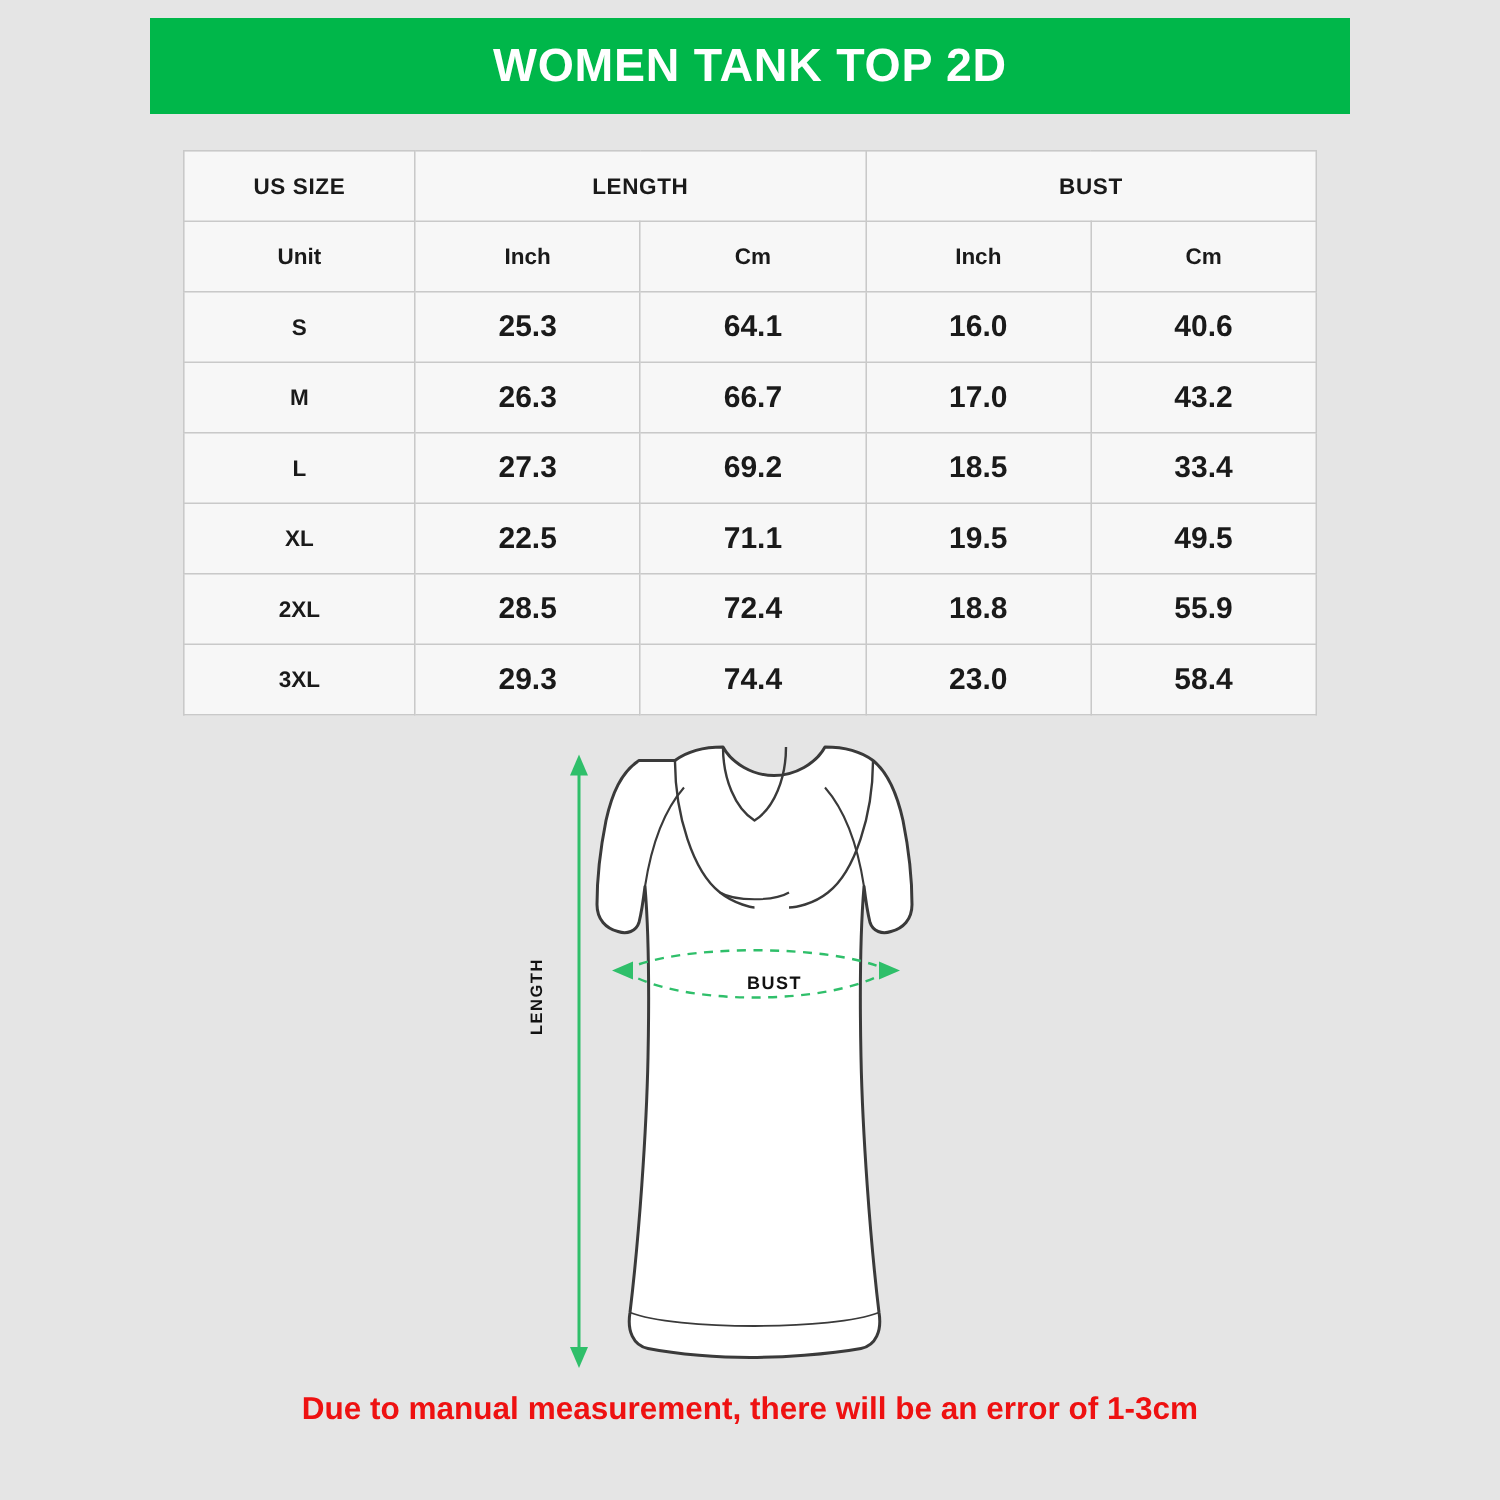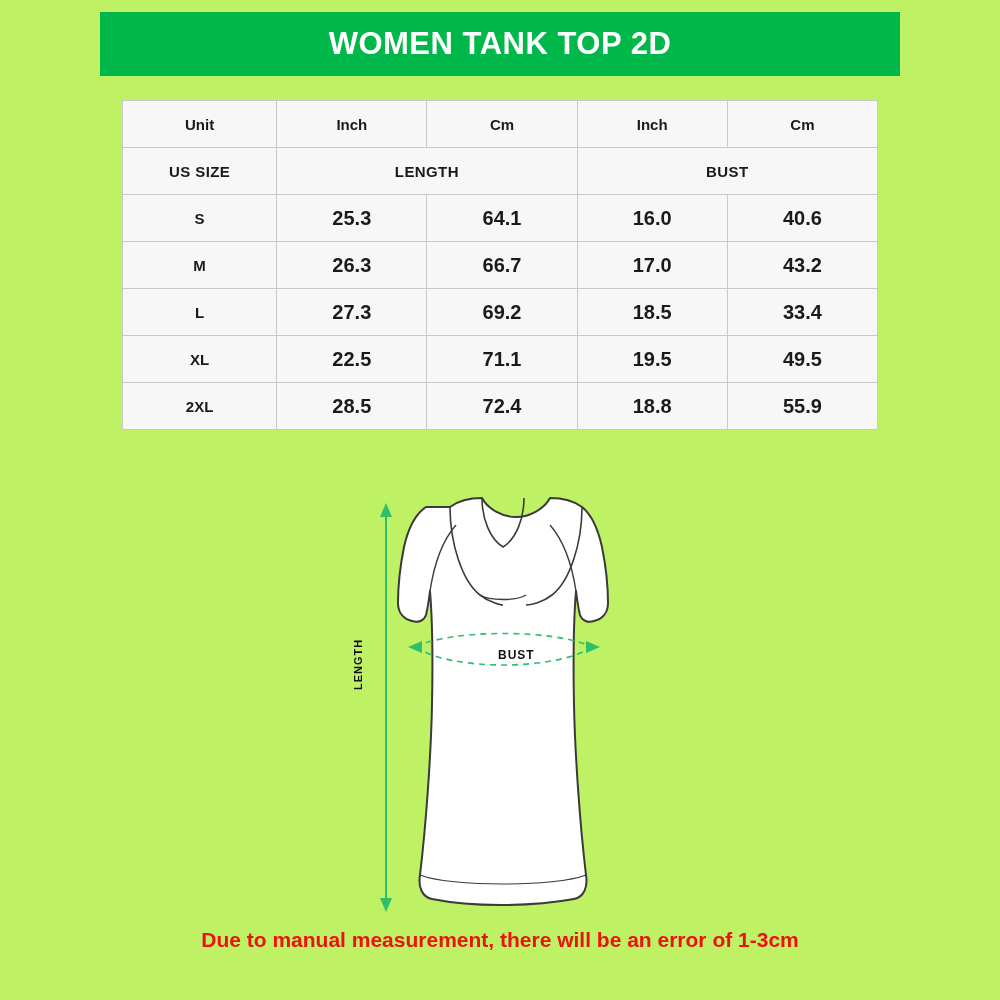--- a/index.html
+++ b/index.html
@@ -10,21 +10,21 @@
     width: 1000px;
     height: 1000px;
     background: #ffffff;
     font-family: "Liberation Sans", sans-serif;
     overflow: hidden;
   }
   .page {
     position: relative;
     width: 1000px;
     height: 1000px;
-    background: #bef264;
+    background: #e5e5e5;
   }
 
   
   .header-band {
     position: absolute;
     left: 100px;
     top: 12px;
     width: 800px;
     height: 64px;
     background: #00b74a;
@@ -132,31 +132,31 @@
   <table class="size-table">
     <colgroup>
       <col class="col-size">
         <col class="col-num">
         <col class="col-num">
         <col class="col-num">
         <col class="col-num">
     </colgroup>
     <tbody>
       <tr>
+        <td class="hdr">US SIZE</td>
+        <td class="hdr" colspan="2">LENGTH</td>
+        <td class="hdr" colspan="2">BUST</td>
+      </tr>
+      <tr>
         <td class="rowlabel">Unit</td>
         <td class="rowlabel">Inch</td>
         <td class="rowlabel">Cm</td>
         <td class="rowlabel">Inch</td>
         <td class="rowlabel">Cm</td>
       </tr>
-      <tr>
-        <td class="hdr">US SIZE</td>
-        <td class="hdr" colspan="2">LENGTH</td>
-        <td class="hdr" colspan="2">BUST</td>
-      </tr>
 
       <tr>
         <td class="rowlabel">S</td>
         <td class="val">25.3</td>
         <td class="val">64.1</td>
         <td class="val">16.0</td>
         <td class="val">40.6</td>
       </tr>
       <tr>
         <td class="rowlabel">M</td>
@@ -178,20 +178,27 @@
         <td class="val">71.1</td>
         <td class="val">19.5</td>
         <td class="val">49.5</td>
       </tr>
       <tr>
         <td class="rowlabel">2XL</td>
         <td class="val">28.5</td>
         <td class="val">72.4</td>
         <td class="val">18.8</td>
         <td class="val">55.9</td>
+      </tr>
+      <tr>
+        <td class="rowlabel">3XL</td>
+        <td class="val">29.3</td>
+        <td class="val">74.4</td>
+        <td class="val">23.0</td>
+        <td class="val">58.4</td>
       </tr>
     </tbody>
   </table>
 
   <div class="diagram">
     <svg width="340" height="425" viewBox="0 0 340 425" xmlns="http://www.w3.org/2000/svg">
 
       <g stroke="#2fbf6a" stroke-width="2" fill="none">
         <line x1="56" y1="18" x2="56" y2="407"></line>
       </g>

